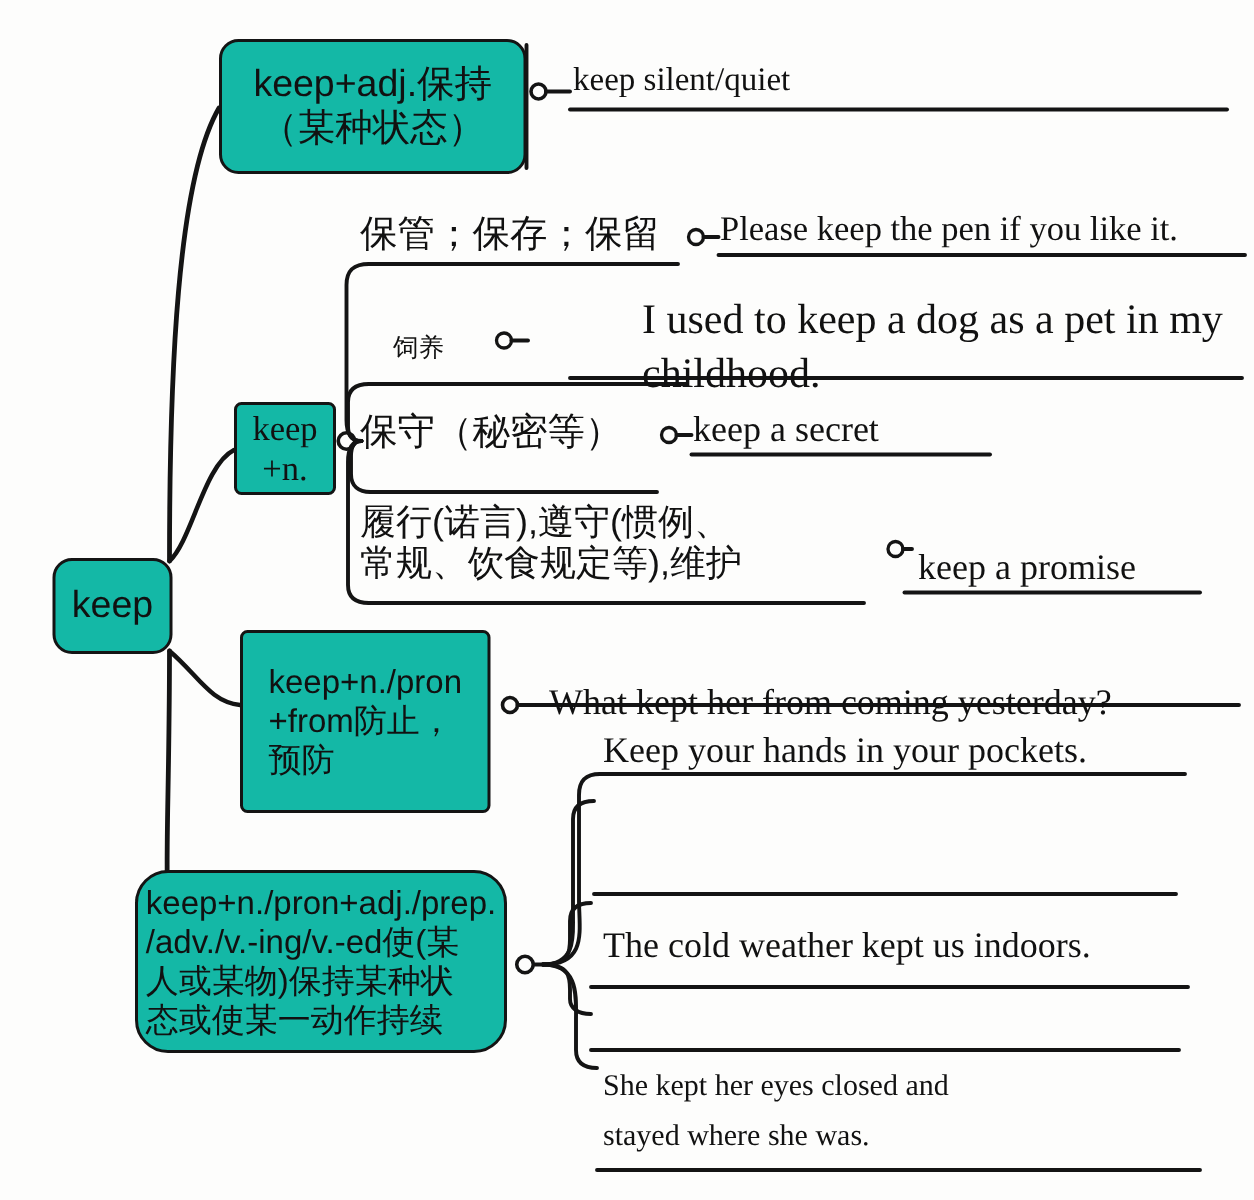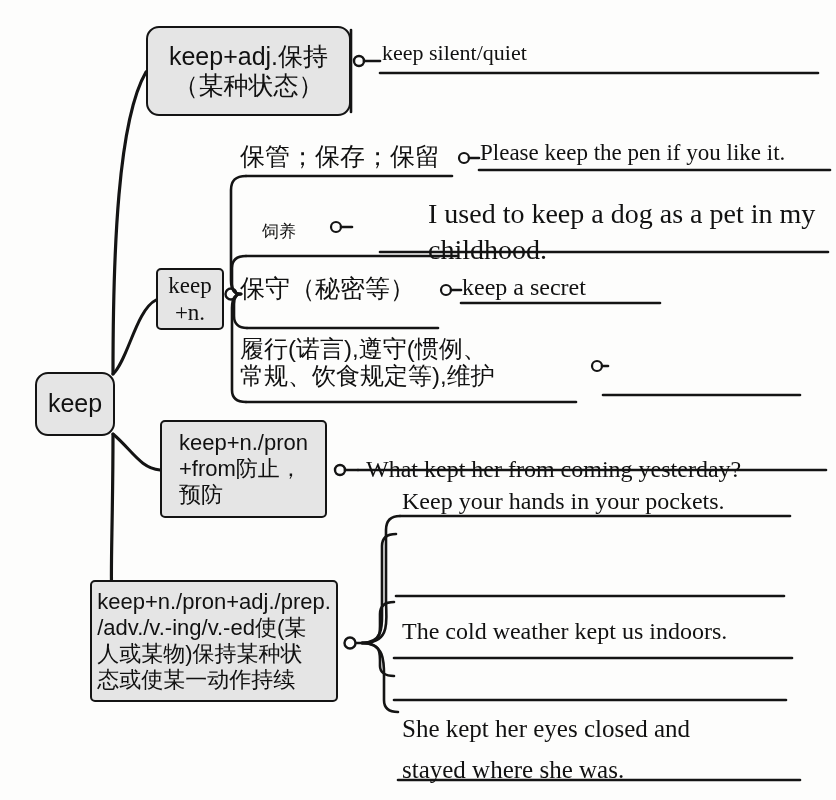--- a/index.html
+++ b/index.html
@@ -19,21 +19,21 @@
   #wires {
     position: absolute;
     left: 0; top: 0;
     width: 836px; height: 800px;
     pointer-events: none;
   }
   .node {
     position: absolute;
     box-sizing: border-box;
     border: 2.2px solid #141414;
-    background: #e5e5e5;
+    background: #14b8a6;
     display: flex;
     align-items: center;
     justify-content: center;
     text-align: center;
     line-height: 1.18;
     z-index: 3;
   }
   .node-round { border-radius: 13px; }
   .node-soft  { border-radius: 5px; }
   .node-inner {
@@ -53,23 +53,23 @@
   .en {
     font-family: "Liberation Serif", "DejaVu Serif", serif;
   }
   
   #n-root { left: 35px; top: 372px; width: 80px; height: 64px; font-size: 25px; }
   
   #n-adj { left: 146px; top: 26px; width: 205px; height: 90px; font-size: 25px; }
   
   #n-kn  { left: 156px; top: 268px; width: 68px; height: 62px; font-size: 23px; }
   
-  #n-from { left: 160px; top: 420px; width: 167px; height: 98px; font-size: 22px; }
-  
-  #n-big { left: 90px; top: 580px; width: 248px; height: 122px; font-size: 22px; }
+  #n-from { left: 160px; top: 420px; width: 167px; height: 122px; font-size: 22px; }
+  
+  #n-big { left: 90px; top: 580px; width: 248px; height: 122px; font-size: 22px; border-radius: 22px; }
 </style>
 </head>
 <body>
 
 <div id="canvas">
 
   <svg id="wires" viewBox="0 0 836 800" xmlns="http://www.w3.org/2000/svg">
     <g fill="none" stroke="#141414" stroke-width="3" stroke-linecap="round">
 
       <path d="M 113,374 C 113,250 118,120 146,72" stroke-width="3.2"></path>
@@ -180,21 +180,22 @@
   <div class="lbl cn" style="left:240px; top:142px; font-size:25px;">保管；保存；保留</div>
   <div class="lbl cn" style="left:240px; top:222px; font-size:17px;margin-left:22px;">饲养</div>
   <div class="lbl cn" style="left:240px; top:274px; font-size:25px;">保守（秘密等）</div>
   <div class="lbl cn" style="left:240px; top:336px; font-size:24px; line-height:1.12;">履行(诺言),遵守(惯例、
 常规、饮食规定等),维护</div>
 
   <div class="lbl en" style="left:480px; top:140px; font-size:23px;">Please keep the pen if you like it.</div>
   <div class="lbl en" style="left:380px; top:196px; font-size:28px; line-height:1.30;margin-left:48px;">I used to keep a dog as a pet in my
 childhood.</div>
   <div class="lbl en" style="left:462px; top:274px; font-size:24px;text-align:center;">keep a secret</div>
+  <div class="lbl en" style="left:612px; top:366px; font-size:24px;">keep a promise</div>
 
   <div class="lbl en" style="left:366px; top:456px; font-size:24px;">What kept her from coming yesterday?</div>
 
   <div class="lbl en" style="left:402px; top:488px; font-size:24px;">Keep your hands in your pockets.</div>
   <div class="lbl en" style="left:402px; top:618px; font-size:24px;">The cold weather kept us indoors.</div>
-  <div class="lbl en" style="left:402px; top:708px; font-size:25px; line-height:1.65;">She kept her eyes closed and
+  <div class="lbl en" style="left:402px; top:708px; font-size:20px; line-height:1.65;">She kept her eyes closed and
 stayed where she was.</div>
 
 </div>
 
 </body></html>

